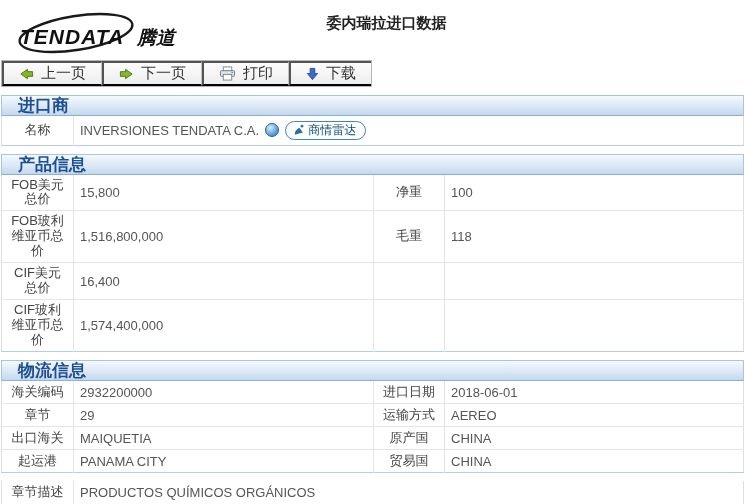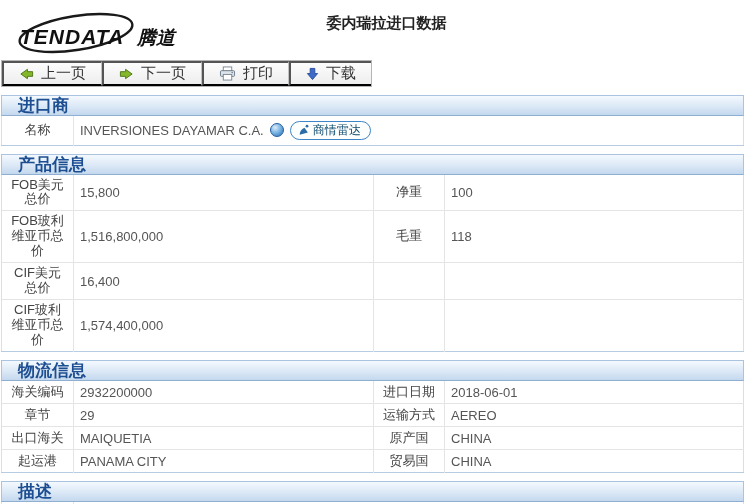--- a/index.html
+++ b/index.html
@@ -122,21 +122,21 @@
   <table class="kv">
     <colgroup>
         <col style="width:72px">
         <col>
       </colgroup>
     <tbody>
         <tr class="row-tall">
       <td class="lbl">名称</td>
       <td class="val">
         <div class="name-flex">
-          <span>INVERSIONES DAYAMAR C.A.</span>
+          <span>INVERSIONES TENDATA C.A.</span>
           <span class="globe"></span>
           <span class="radar-badge">
             <svg width="12" height="12" viewBox="0 0 14 14">
               <circle cx="10.5" cy="2.5" r="1.6" fill="#2a6da8"></circle>
               <path d="M2 12.5 A 9 9 0 0 1 7.5 4.5 L11.5 10 Z" fill="#2a6da8"></path>
             </svg>
             <span>商情雷达</span>
           </span>
         </div>
       </td>
@@ -218,21 +218,20 @@
       <td class="val">PANAMA CITY</td>
       <td class="lbl">贸易国</td>
       <td class="val">CHINA</td>
     </tr>
   </tbody>
     </table>
 </div>
 
 
 <div class="section">
-  <div class="section-header">描述</div>
   <table class="kv">
     <colgroup>
         <col style="width:72px">
         <col>
       </colgroup>
     <tbody>
         <tr class="row-std">
       <td class="lbl">章节描述</td>
       <td class="val">PRODUCTOS QUÍMICOS ORGÁNICOS</td>
     </tr>

